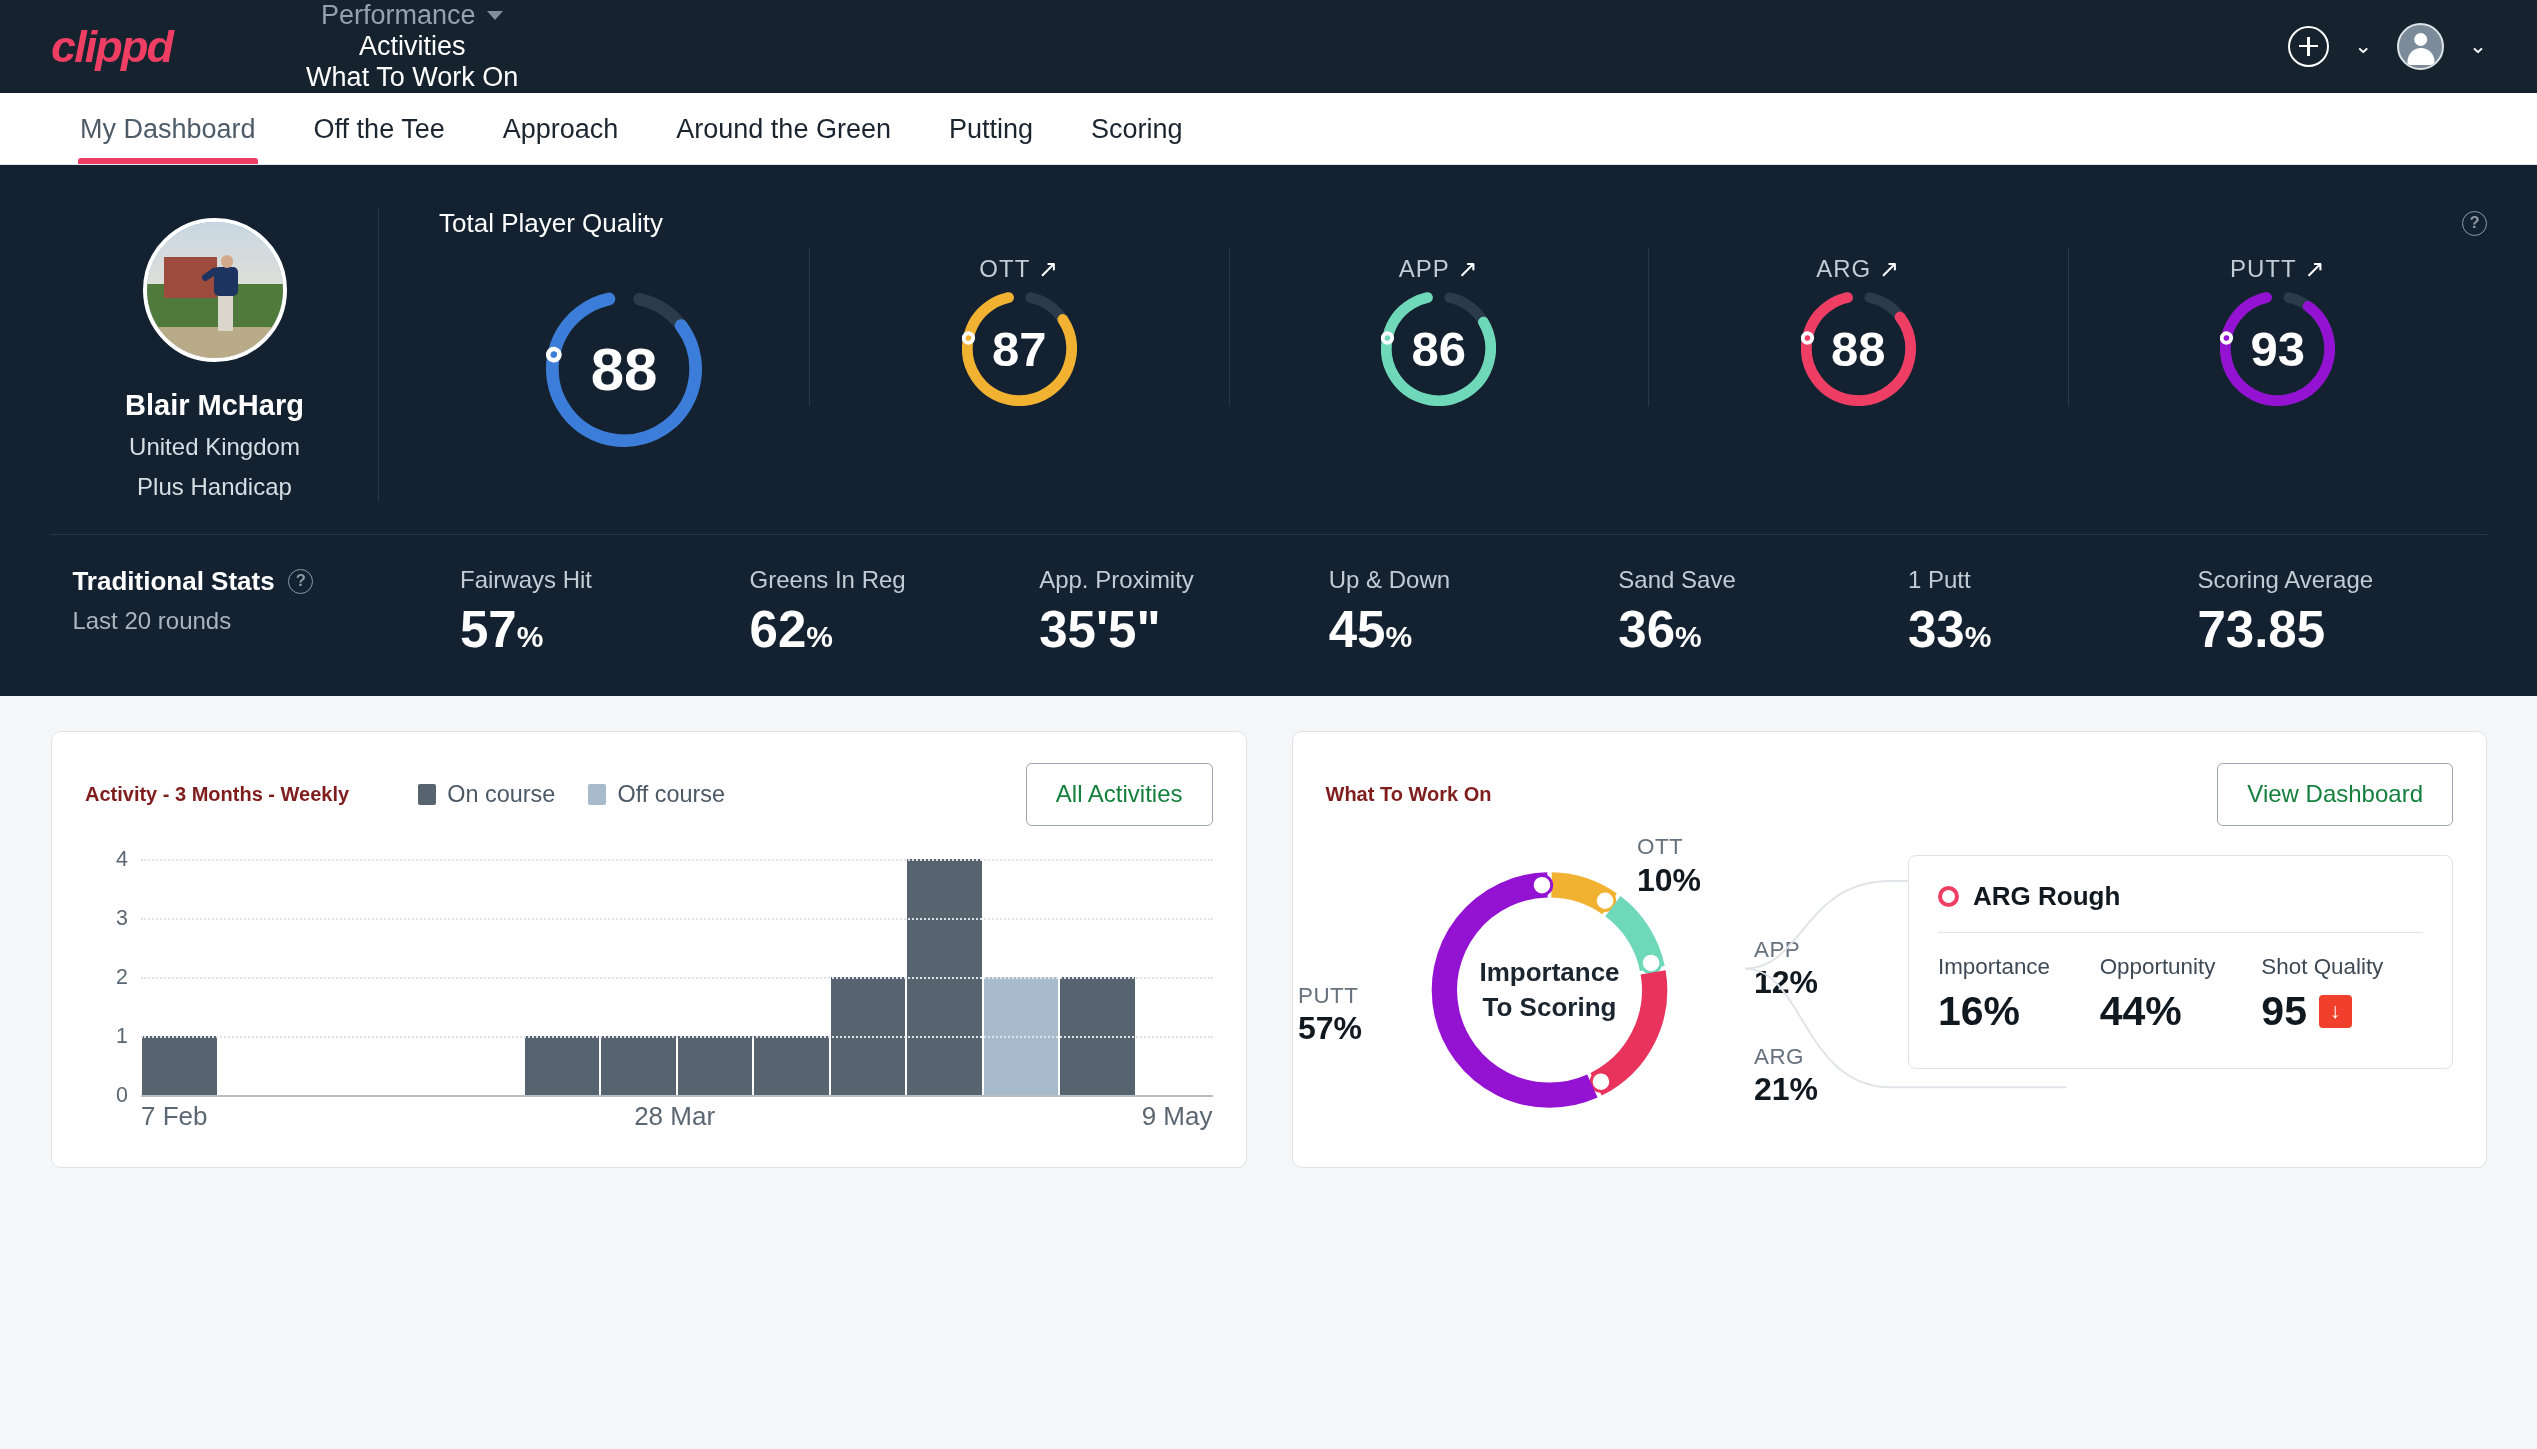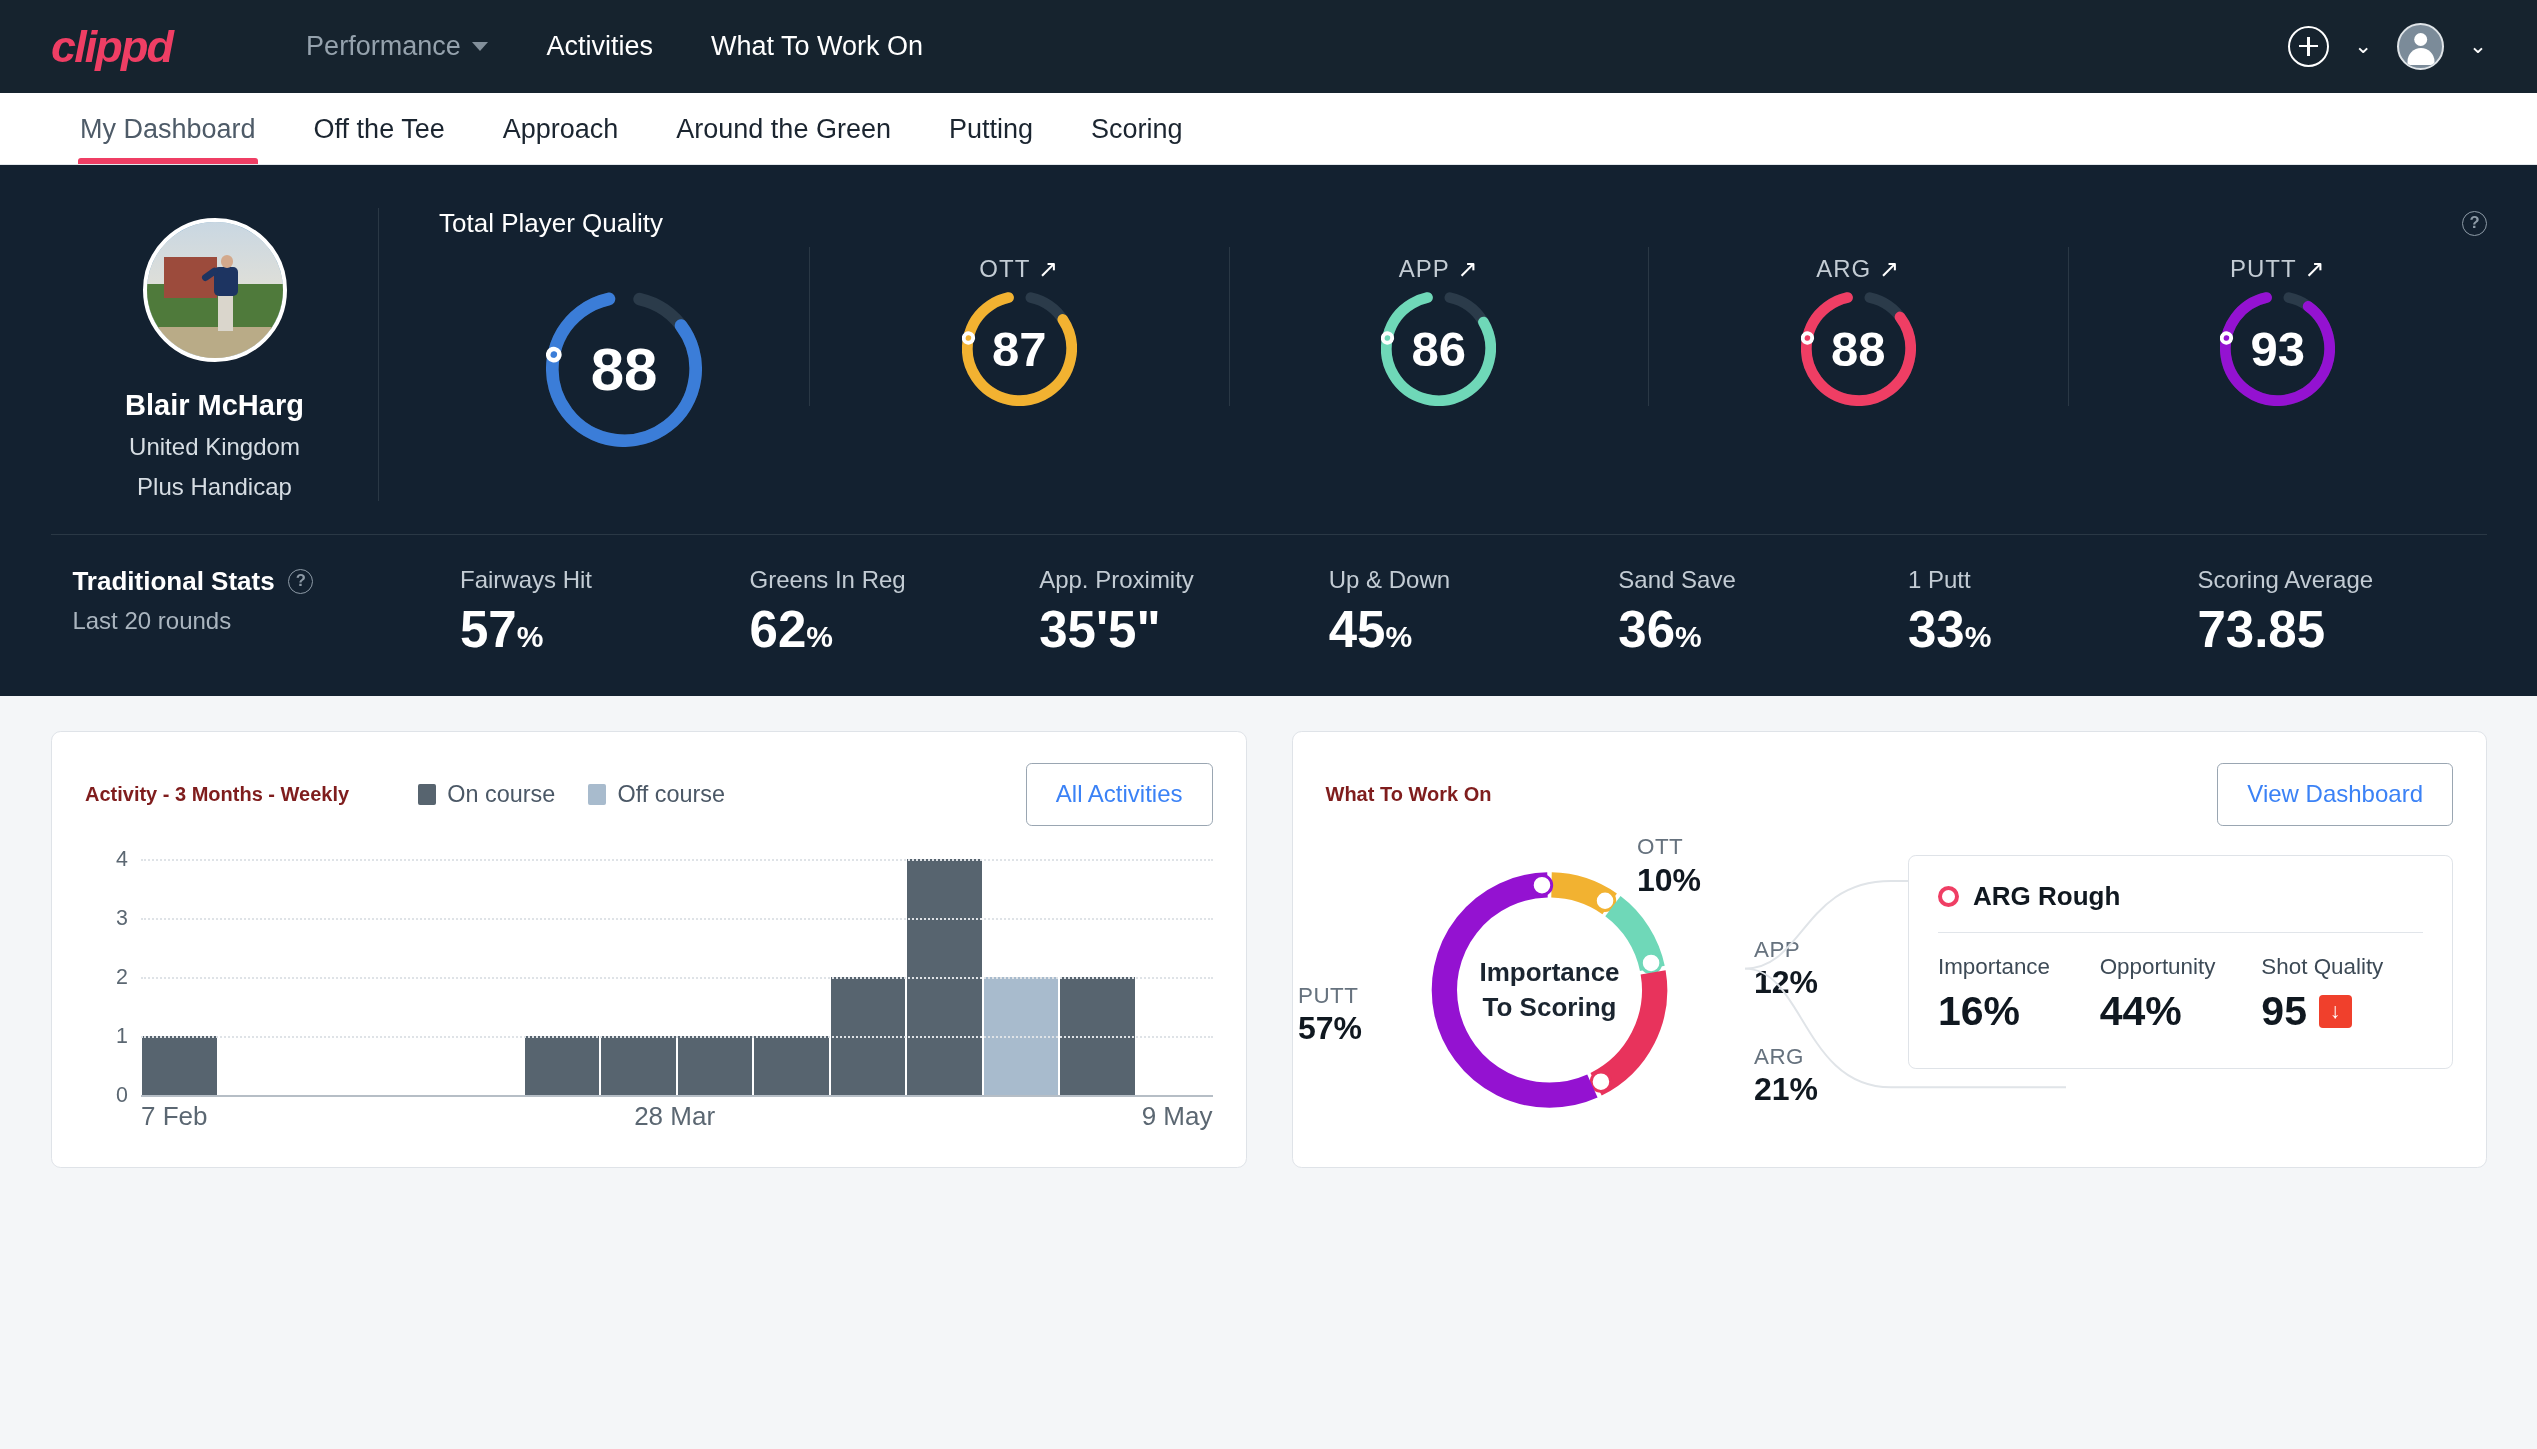--- a/index.html
+++ b/index.html
@@ -10,21 +10,21 @@
     overflow: hidden;
   }
 
   
   .topnav {
     height: 93px; background: #16232e;
     display: flex; align-items: center; padding: 0 51px;
   }
   .logo { font-size: 45px; font-weight: 700; color: #ef3e64;
           letter-spacing: -1.9px; margin-right: 105px; font-style: italic; }
-  .topnav-links { display: flex; align-items: center; gap: 0; }
+  .topnav-links { display: flex; align-items: center; gap: 0; flex-direction: column; }
   .topnav-link {
     font-size: 27px; color: #fff; padding: 0 29px; cursor: pointer;
     display: flex; align-items: center; gap: 11.7px; white-space: nowrap;
   }
   .topnav-link.muted { color: #95a2ad; }
   .caret { display: inline-block; width: 0; height: 0;
     border-left: 8.8px solid transparent; border-right: 8.8px solid transparent;
     border-top: 9.7px solid currentColor; opacity: .85; }
   .topnav-right { margin-left: auto; display: flex; align-items: center; gap: 25px; }
   .circ-icon {
@@ -133,21 +133,21 @@
     background: #fff; border: 1px solid #dfe3e8; border-radius: 9.7px;
     flex: 1; padding: 31px 33px; position: relative;
   }
   .card-head { display: flex; align-items: center; }
   .card-title { font-size: 20px; font-weight: 700; color: #7f1d1d; }
   .legend { display: flex; align-items: center; gap: 33px; margin-left: 69px; }
   .legend-item { display: flex; align-items: center; gap: 11.7px; font-size: 23.4px; color: #4b5866; }
   .swatch { width: 17.5px; height: 21.4px; border-radius: 1.9px; }
   .btn {
     margin-left: auto; border: 1px solid #9aa6b2; border-radius: 5.8px;
-    background: #fff; color: #3b82f6; font-size: 24px; padding: 16.6px 29px;
+    background: #fff; color: #15803d; font-size: 24px; padding: 16.6px 29px;
     cursor: pointer; white-space: nowrap;
   }
 
   
   .chart { position: relative; margin-top: 33px; height: 273px; }
   .chart-plot { position: absolute; left: 56px; right: 0; top: 0; bottom: 37px; }
   .gridline { position: absolute; left: 0; right: 0; height: 0;
               border-top: 2.9px dotted #dfe3e7; }
   .gridline.zero { border-top: 2.9px solid #b6bec6; }
   .ytick { position: absolute; left: 0; width: 43px; text-align: right;

